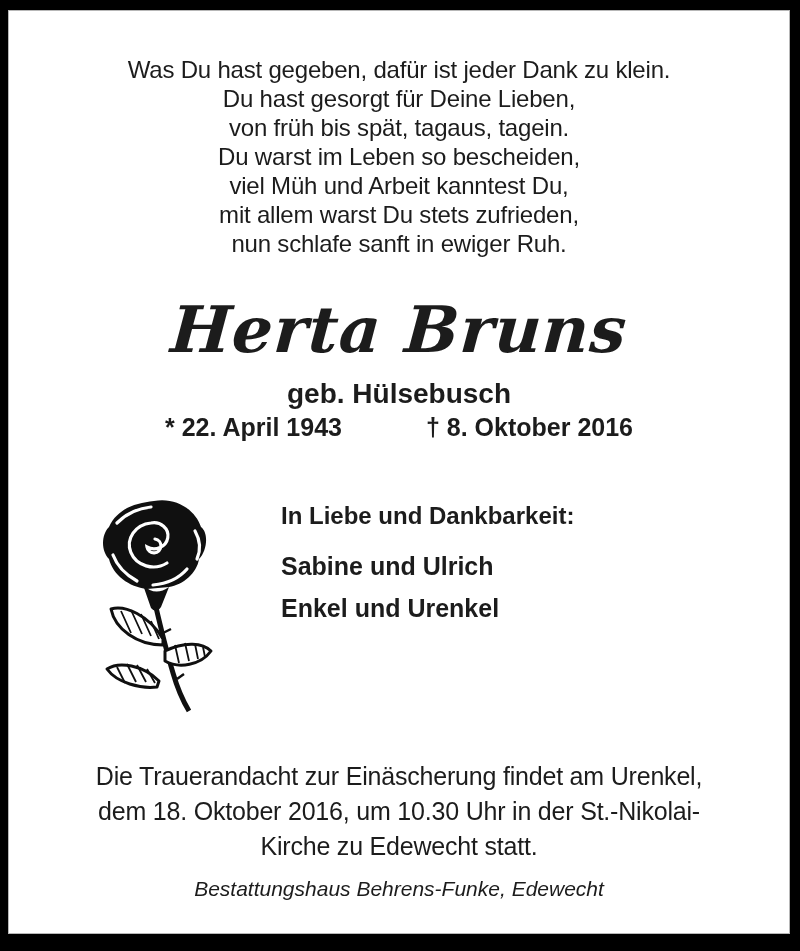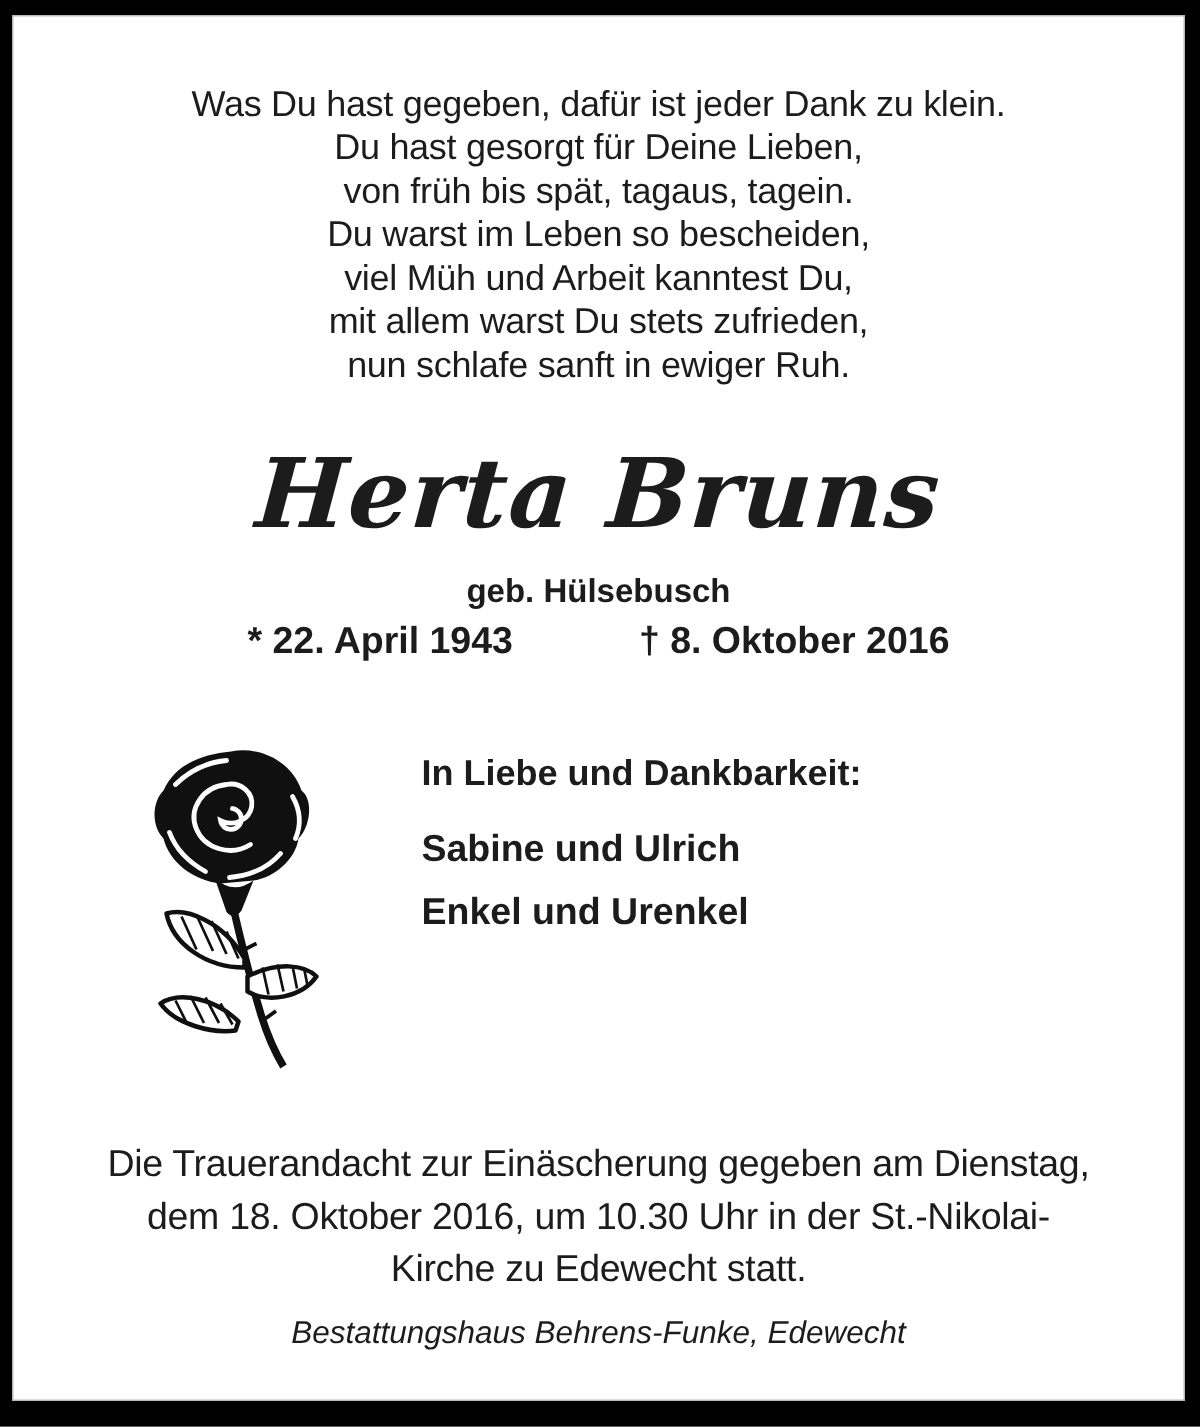--- a/index.html
+++ b/index.html
@@ -40,21 +40,21 @@
     font-family: "DejaVu Serif", serif;
     font-style: italic;
     font-weight: 700;
     font-size: 64px;
     line-height: 96px;
     letter-spacing: 1px;
     transform: skewX(-4deg);
   }
   .maiden {
     margin-top: 2px;
-    font-size: 22px;
+    font-size: 28px;
     font-weight: 700;
     line-height: 28px;
   }
   .dates {
     display: flex;
     justify-content: center;
     gap: 84px;
     margin-top: 4px;
     font-size: 25px;
     font-weight: 700;
@@ -156,21 +156,21 @@
       </svg>
 
       <div class="mourners">
         <div class="mourning-intro">In Liebe und Dankbarkeit:</div>
         <div class="mourner">Sabine und Ulrich</div>
         <div class="mourner">Enkel und Urenkel</div>
       </div>
     </div>
 
     <div class="announcement">
-      <div>Die Trauerandacht zur Einäscherung gegeben am Dienstag,</div>
+      <div>Die Trauerandacht zur Einäscherung findet am Urenkel,</div>
       <div>dem 18. Oktober 2016, um 10.30 Uhr in der St.-Nikolai-</div>
       <div>Kirche zu Edewecht statt.</div>
     </div>
 
     <div class="funeral-home">Bestattungshaus Behrens-Funke, Edewecht</div>
 
   </div>
 </div>
 
 </body></html>

